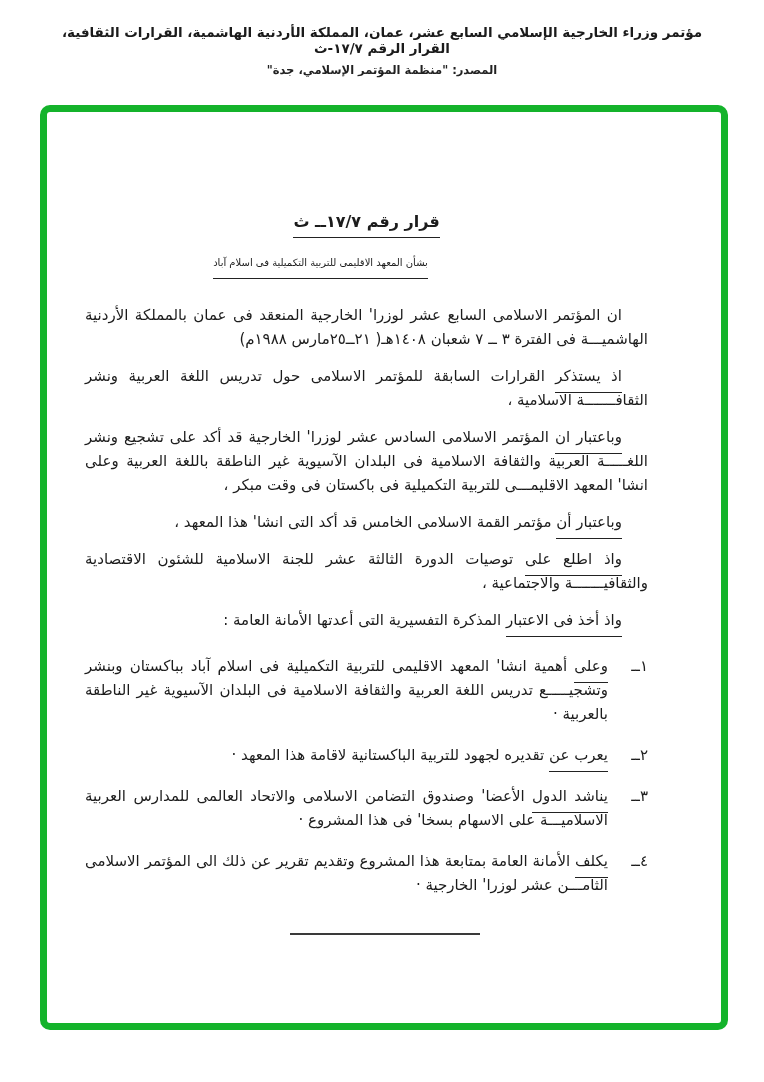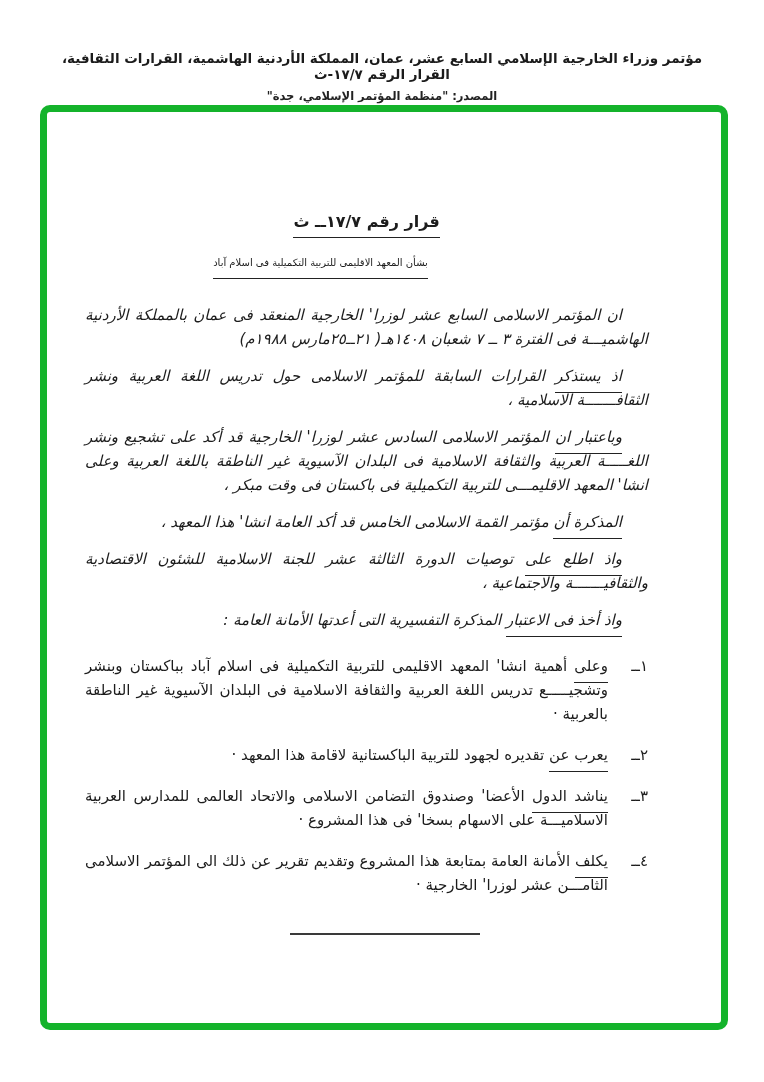--- a/index.html
+++ b/index.html
@@ -12,21 +12,21 @@
     height: 1082px;
     position: relative;
     font-family: "DejaVu Sans", sans-serif;
     color: #1b1b1b;
     overflow: hidden;
   }
 
   
   .page-header {
     position: absolute;
-    top: 50px;
+    top: 24px;
     left: 0;
     width: 100%;
     text-align: center;
     direction: rtl;
   }
   .page-header .line1 {
     font-size: 13.5px;
     font-weight: bold;
     letter-spacing: 0.2px;
     padding: 0 55px;
@@ -80,21 +80,20 @@
     font-size: 10px;
     margin-bottom: 24px;
   }
   .doc-subtitle .u {
     display: inline-block;
     border-bottom: 1.5px solid #222;
     padding-bottom: 3px;
   }
   .para {
     margin: 0 0 13px 0;
-    font-style: italic;
   }
   .para.indent1 {
     text-indent: 26px;
   }
   .lead {
     border-bottom: 1.2px solid #222;
     padding-bottom: 7px;
   }
   .lead:empty { display: none; }
   .lead + .body-text::before { content: " "; }
@@ -143,21 +142,21 @@
     <div class="doc-subtitle">
       <span class="u">بشأن المعهد الاقليمى للتربية التكميلية فى اسلام آباد</span>
     </div>
 
     <p class="para indent1"><span class="body-text">ان المؤتمر الاسلامى السابع عشر لوزرا' الخارجية المنعقد فى عمان بالمملكة الأردنية الهاشميـــة فى الفترة ٣ ــ ٧ شعبان ١٤٠٨هـ( ٢١ــ٢٥مارس ١٩٨٨م)</span></p>
 
     <p class="para indent1"><span class="lead">اذ يستذكر</span><span class="body-text">القرارات السابقة للمؤتمر الاسلامى حول تدريس اللغة العربية ونشر الثقافـــــــة الاسلامية ،</span></p>
 
     <p class="para indent1"><span class="lead">وباعتبار ان</span><span class="body-text">المؤتمر الاسلامى السادس عشر لوزرا' الخارجية قد أكد على تشجيع ونشر اللغـــــة العربية والثقافة الاسلامية فى البلدان الآسيوية غير الناطقة باللغة العربية وعلى انشا' المعهد الاقليمـــى للتربية التكميلية فى باكستان فى وقت مبكر ،</span></p>
 
-    <p class="para indent1"><span class="lead">المذكرة أن</span><span class="body-text">مؤتمر القمة الاسلامى الخامس قد أكد العامة انشا' هذا المعهد ،</span></p>
+    <p class="para indent1"><span class="lead">وباعتبار أن</span><span class="body-text">مؤتمر القمة الاسلامى الخامس قد أكد التى انشا' هذا المعهد ،</span></p>
 
     <p class="para indent1"><span class="lead">واذ اطلع على</span><span class="body-text">توصيات الدورة الثالثة عشر للجنة الاسلامية للشئون الاقتصادية والثقافيـــــــة والاجتماعية ،</span></p>
 
     <p class="para indent1"><span class="lead">واذ أخذ فى الاعتبار</span><span class="body-text">المذكرة التفسيرية التى أعدتها الأمانة العامة :</span></p>
 
     <div class="items">
 
       <div class="item">
         <span class="item-num">١ــ</span>
         <p class="item-text"><span class="lead">وعلى</span><span class="body-text">أهمية انشا' المعهد الاقليمى للتربية التكميلية فى اسلام آباد بباكستان وبنشر وتشجيـــــع تدريس اللغة العربية والثقافة الاسلامية فى البلدان الآسيوية غير الناطقة بالعربية ·</span></p>

